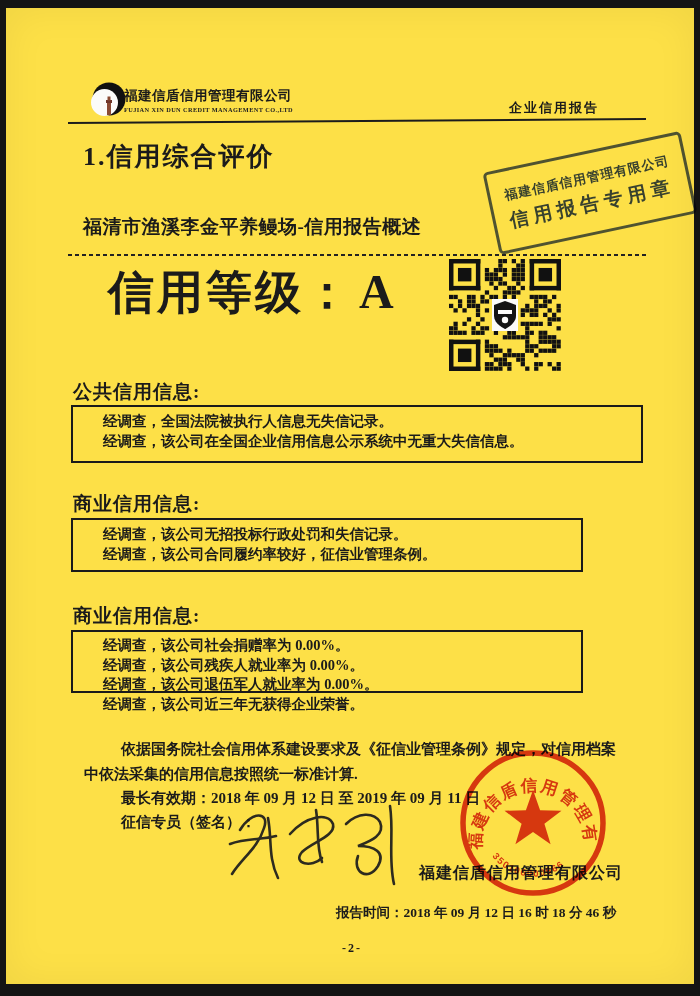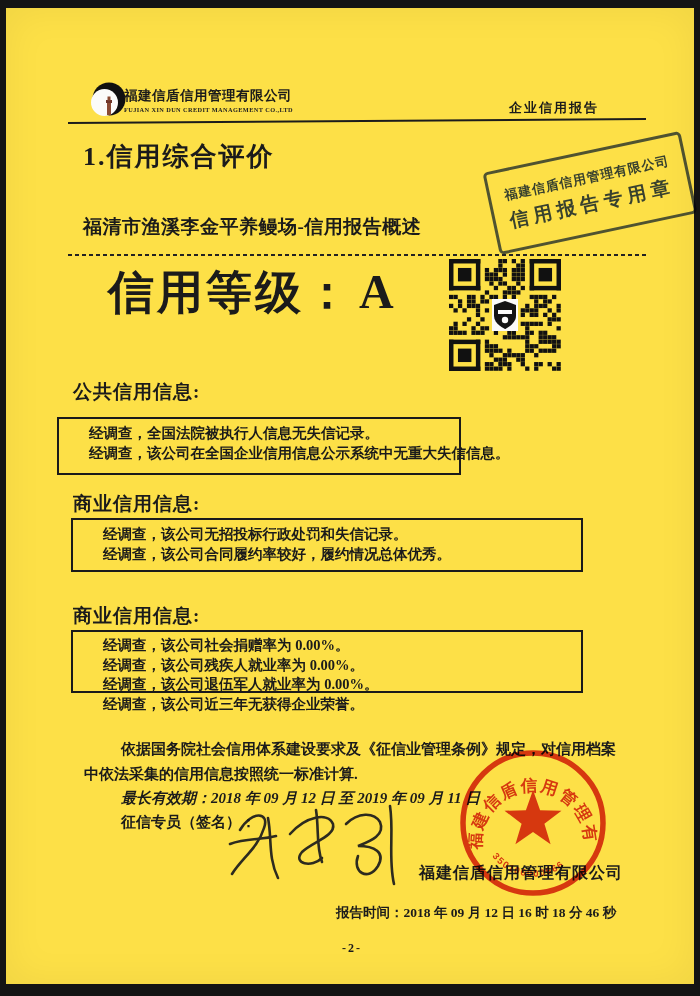--- a/index.html
+++ b/index.html
@@ -303,42 +303,42 @@
         <rect x="26.880000000000003" y="80.64000000000001" width="4.48" height="31.360000000000003"></rect>
         <rect x="8.96" y="89.60000000000002" width="13.440000000000001" height="13.440000000000001"></rect>
       </g>
     <rect x="43" y="40" width="26" height="32" fill="#fbfbf9"></rect>
     <path d="M56 42 l11 4 v11 c0 8 -11 13 -11 13 c0 0 -11 -5 -11 -13 v-11 z" fill="#141414"></path>
     <rect x="49" y="51" width="14" height="4" fill="#fbfbf9"></rect>
     <circle cx="56" cy="61" r="3.2" fill="#fbfbf9"></circle>
   </svg>
 
   <div class="abs sec-label" style="left:67px;top:371px;">公共信用信息:</div>
-  <div class="abs info-box" style="left:51px;top:397px;width:404px;height:58px;margin-top:12px;">
+  <div class="abs info-box" style="left:65px;top:397px;width:572px;height:58px;">
       <div class="box-line">经调查，全国法院被执行人信息无失信记录。</div>
       <div class="box-line">经调查，该公司在全国企业信用信息公示系统中无重大失信信息。</div>
     </div>
 
   <div class="abs sec-label" style="left:67px;top:483px;">商业信用信息:</div>
   <div class="abs info-box" style="left:65px;top:510px;width:512px;height:54px;">
       <div class="box-line">经调查，该公司无招投标行政处罚和失信记录。</div>
-      <div class="box-line">经调查，该公司合同履约率较好，履约情况总体优秀。</div>
+      <div class="box-line">经调查，该公司合同履约率较好，征信业管理条例。</div>
     </div>
 
   <div class="abs sec-label" style="left:67px;top:595px;">商业信用信息:</div>
   <div class="abs info-box" style="left:65px;top:622px;width:512px;height:63px;padding-top:4px;">
       <div class="box-line">经调查，该公司社会捐赠率为 0.00%。</div>
       <div class="box-line">经调查，该公司残疾人就业率为 0.00%。</div>
       <div class="box-line">经调查，该公司退伍军人就业率为 0.00%。</div>
       <div class="box-line">经调查，该公司近三年无获得企业荣誉。</div>
     </div>
 
   <div class="abs f-line" style="left:115px;top:732px;">依据国务院社会信用体系建设要求及《征信业管理条例》规定，对信用档案</div>
   <div class="abs f-line" style="left:78px;top:757px;">中依法采集的信用信息按照统一标准计算.</div>
-  <div class="abs f-line" style="left:115px;top:781px;font-style:italic;">最长有效期：2018 年 09 月 12 日 至 2019 年 09 月 11 日</div>
+  <div class="abs f-line" style="left:115px;top:781px;">最长有效期：2018 年 09 月 12 日 至 2019 年 09 月 11 日</div>
   <div class="abs f-line" style="left:115px;top:805px;">征信专员（签名）：</div>
 
   <svg class="abs signature" style="left:212px;top:788px;" width="195" height="95" viewBox="0 0 195 95" fill="none" stroke="#1c1c1c" stroke-width="2.6" stroke-linecap="round">
     <path d="M22,34 C34,14 52,16 46,32 C40,52 24,62 14,78"></path>
     <path d="M50,22 C54,42 50,62 60,82"></path>
     <path d="M12,48 C28,42 44,44 58,40"></path>
     <path d="M72,38 C88,20 110,16 115,28 C118,40 94,46 84,56 C74,68 94,72 104,62"></path>
     <path d="M98,14 C101,32 98,50 104,66"></path>
     <path d="M128,28 C140,16 156,16 162,26 C168,40 150,46 140,50 C156,50 168,56 160,70 C150,86 134,76 140,60"></path>
     <path d="M172,10 C176,36 170,62 176,88"></path>

